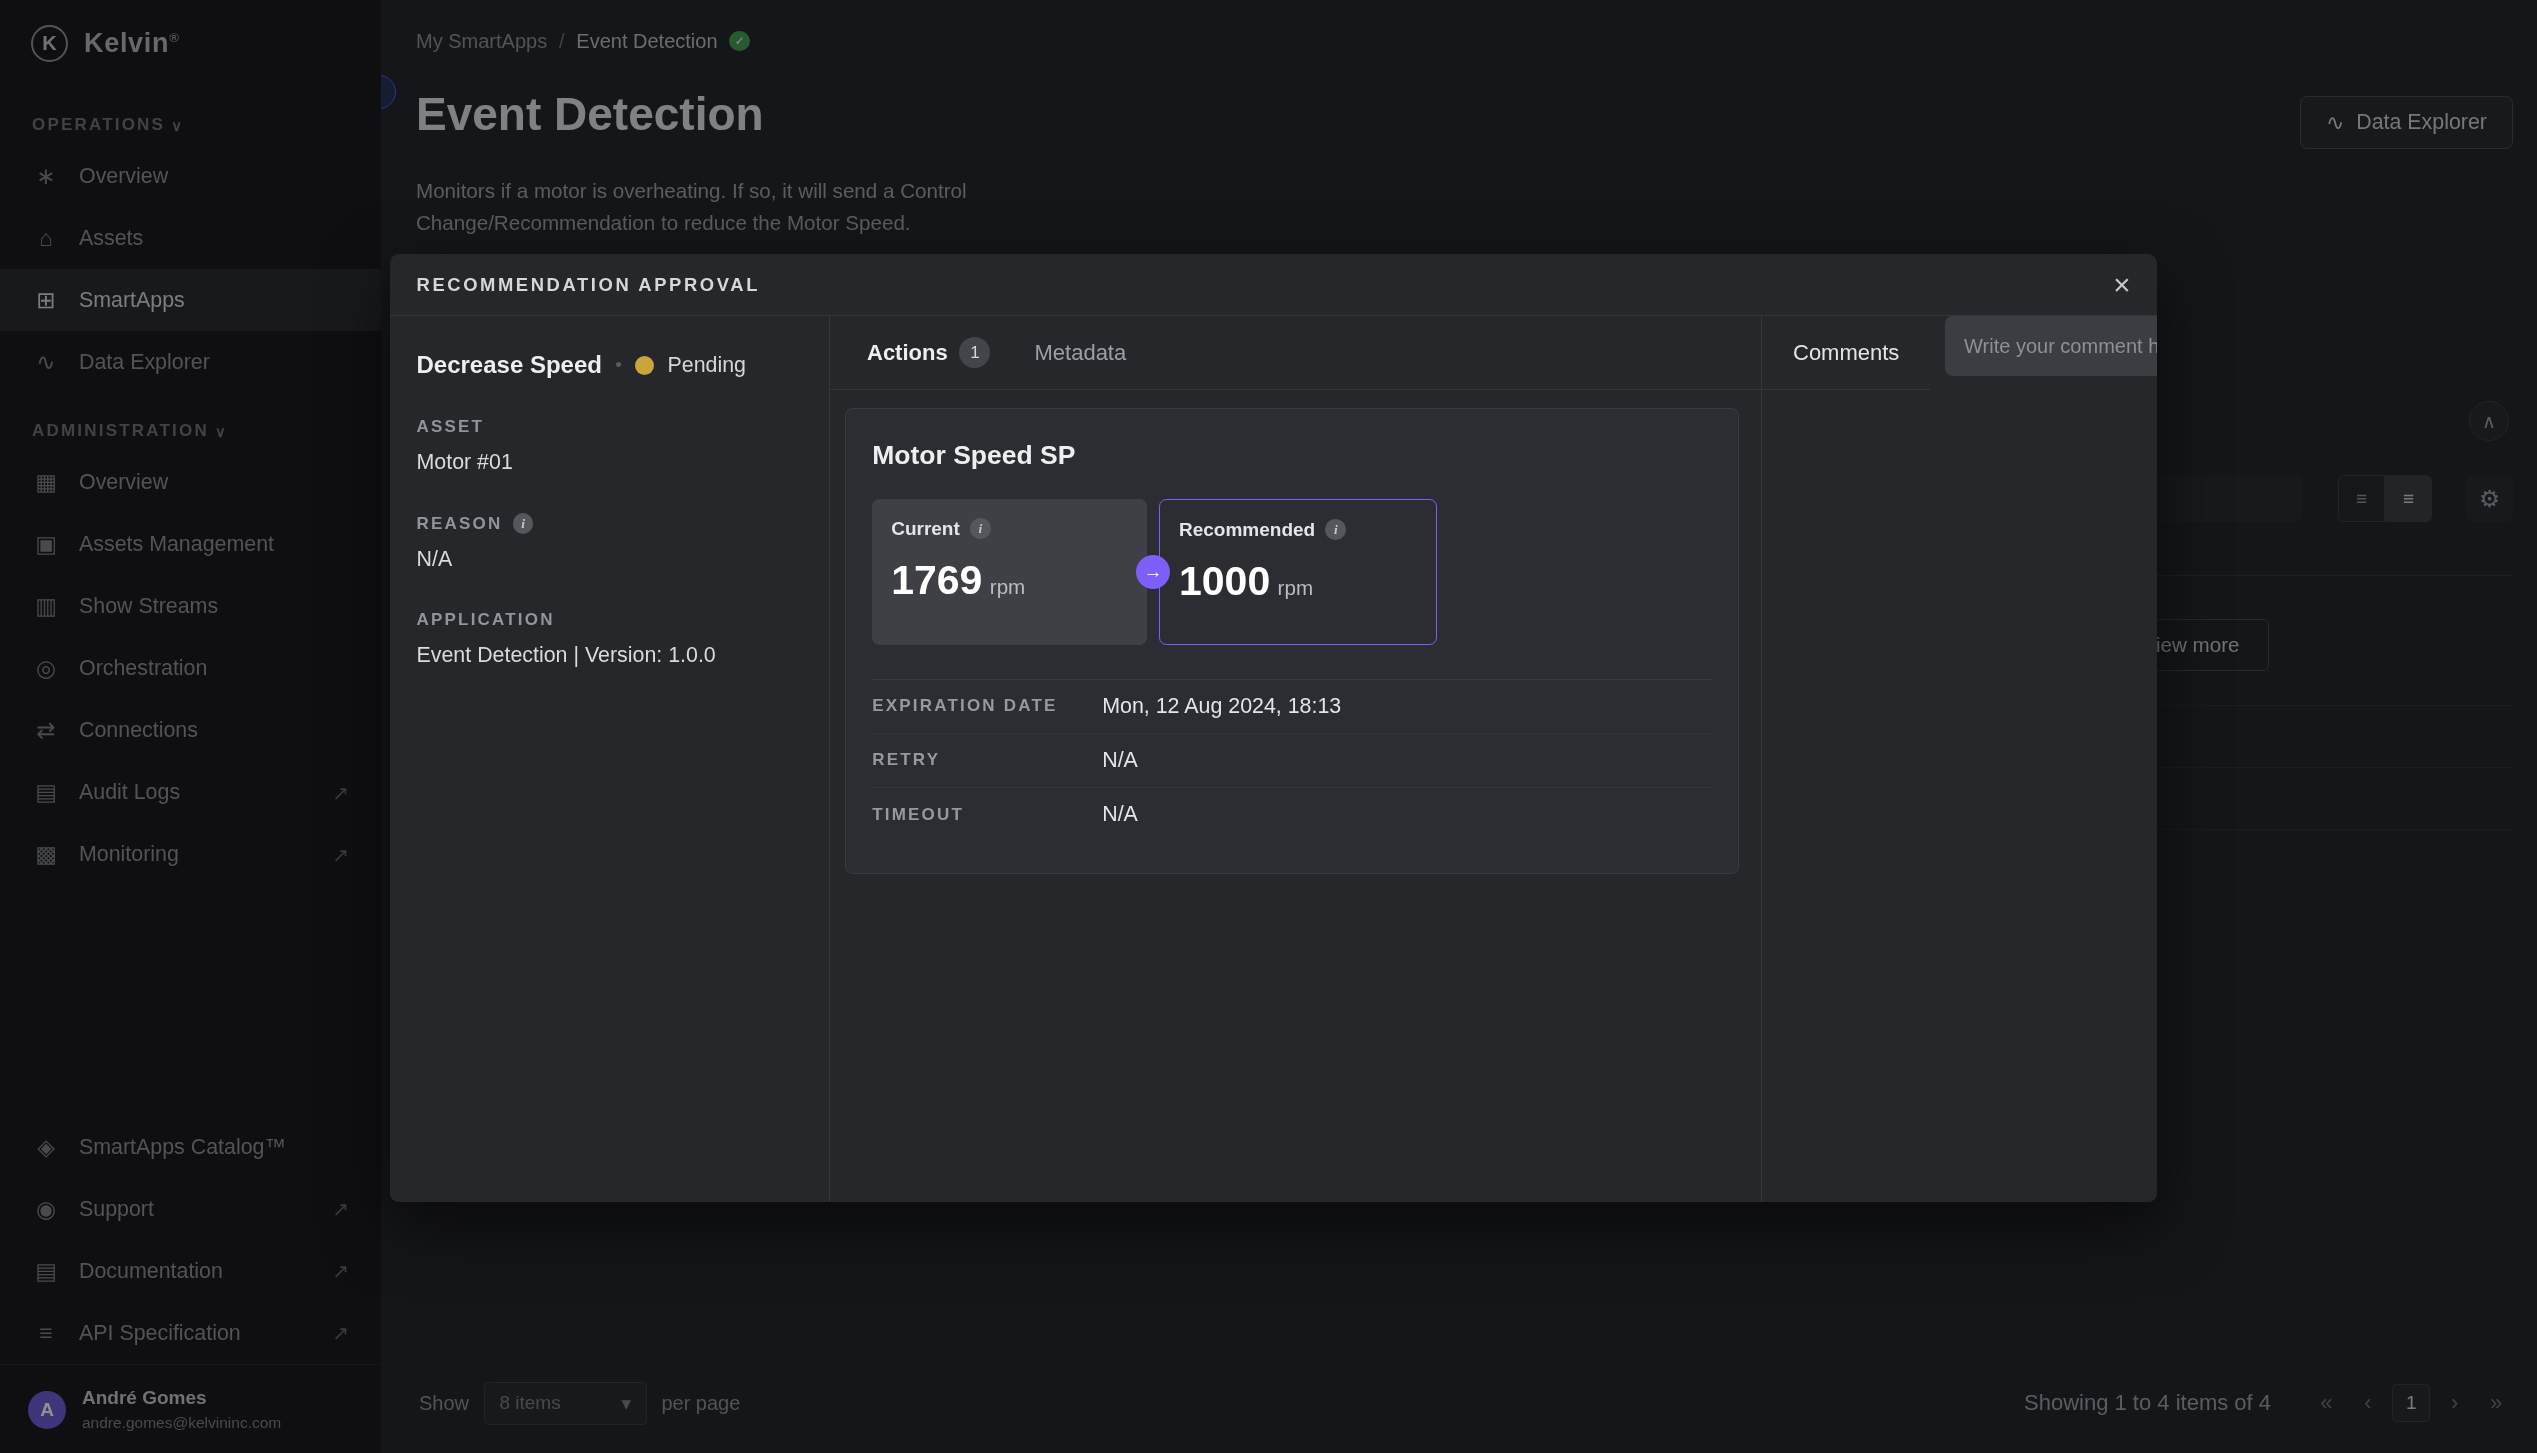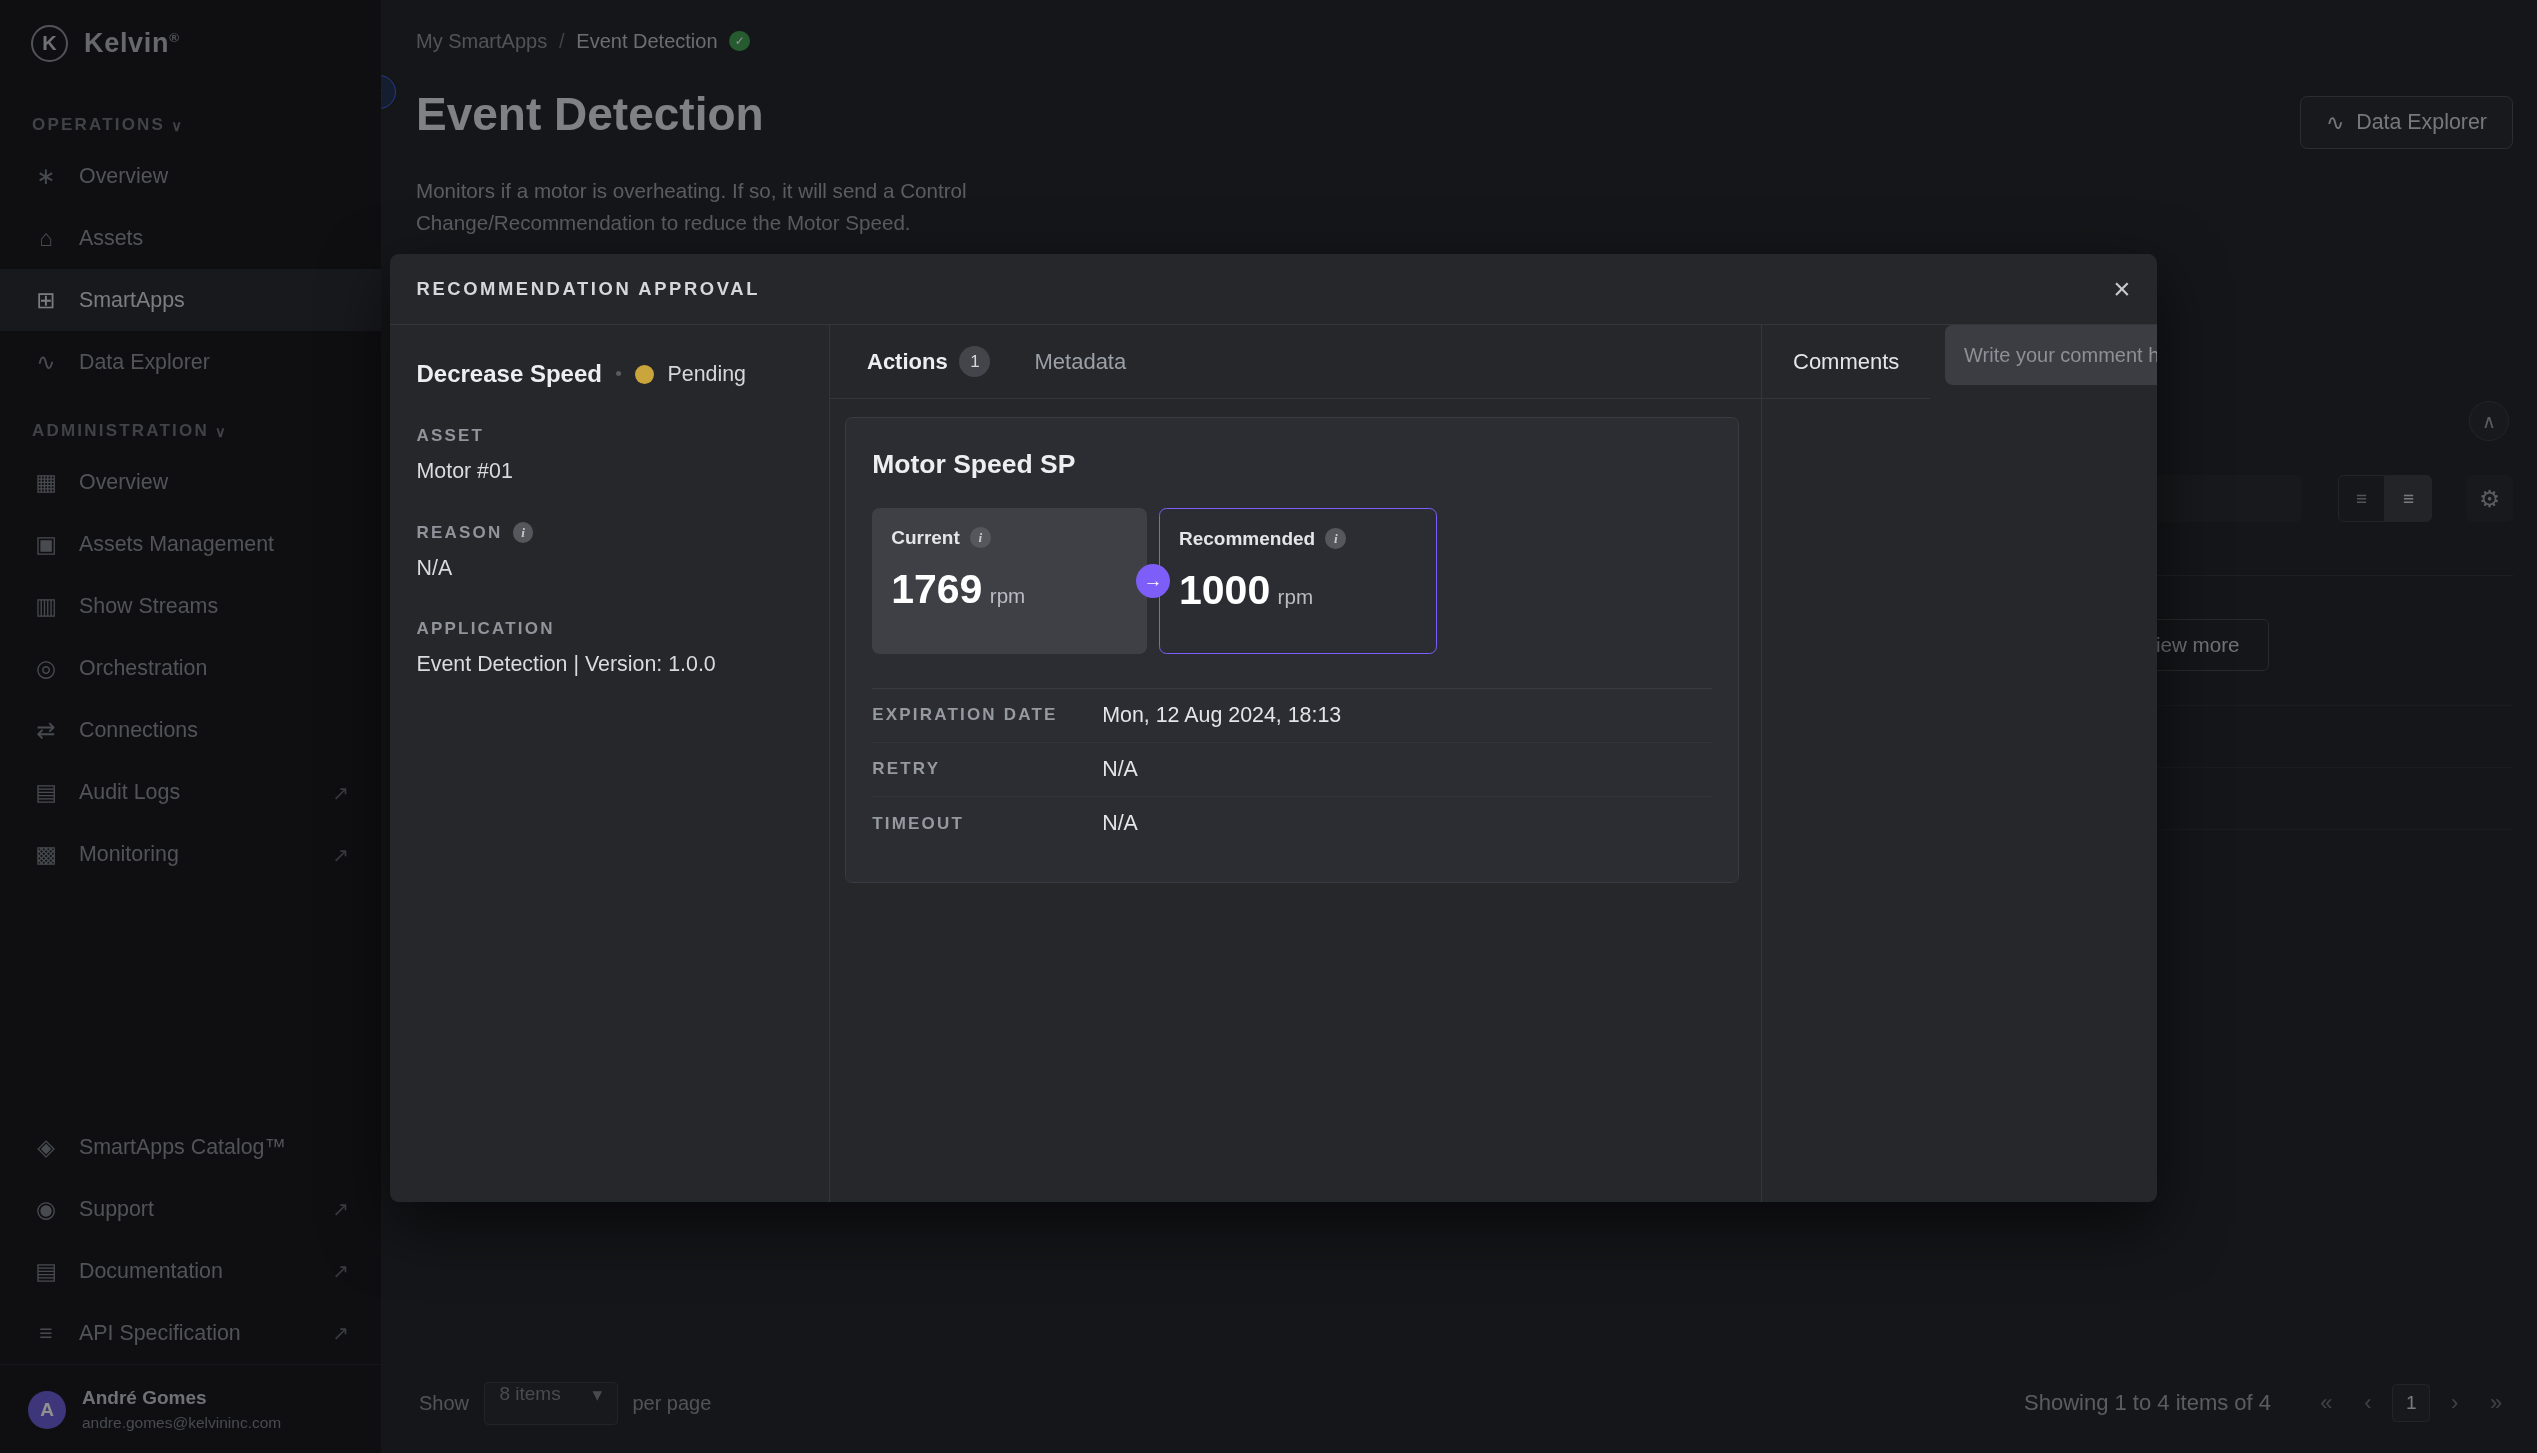--- a/index.html
+++ b/index.html
@@ -62,34 +62,34 @@
     background: #26272b; display: flex; align-items: center; justify-content: center; font-size: 23.6px; color: #9ba0a8; cursor: pointer; }
   .chevron-up-btn { position: absolute; left: 2088px; top: 401px; width: 40px; height: 40px; border-radius: 50%;
     background: #26272b; border: 0.7px solid #3a3b40; display: flex; align-items: center; justify-content: center;
     font-size: 19px; color: #9ba0a8; cursor: pointer; }
   .view-more-btn { position: absolute; left: 1732px; top: 619px; width: 156px; height: 52px;
     border: 1.5px solid #44454a; border-radius: 5.9px; background: #202125; color: #c7c9cd; font-size: 20.6px;
     display: flex; align-items: center; justify-content: center; cursor: pointer; }
   .bg-row-line { position: absolute; left: 1502px; width: 630px; border-top: 0.7px solid #2b2c31; }
   .bg-row-line.header { border-top-color: #32333a; }
   .page-size { position: absolute; left: 38px; top: 1381px; height: 44px; display: flex; align-items: center; gap: 14.7px; font-size: 20px; color: #8d9096; }
-  .page-size-select { width: 134px; height: 43px; background: #26272b; border: 0.7px solid #3a3b40; border-radius: 4.4px;
-    display: flex; justify-content: space-between; padding: 0 14.7px; color: #7c8087; font-size: 19px; cursor: pointer; }
+  .page-size-select { width: 163px; height: 43px; background: #26272b; border: 0.7px solid #3a3b40; border-radius: 4.4px;
+    display: flex; align-items: center; justify-content: space-between; padding: 0 14.7px; color: #7c8087; font-size: 19px; cursor: pointer; }
   .pagination { position: absolute; right: 25px; top: 1381px; height: 44px; display: flex; align-items: center; gap: 7.4px; }
   .page-summary { font-size: 22px; color: #9ba0a8; margin-right: 31px; }
   .page-ctrl { width: 34px; height: 34px; display: flex; align-items: center; justify-content: center;
     font-size: 22px; color: #6f7277; cursor: pointer; }
   .page-num { width: 38px; height: 38px; border: 0.7px solid #3a3b40; border-radius: 4.4px; background: #26272b;
     display: flex; align-items: center; justify-content: center; font-size: 19px; color: #d5d7db; cursor: pointer; }
   
   .dim-overlay { position: absolute; inset: 0; background: rgba(8, 9, 11, 0.45); z-index: 40; }
   .modal { position: absolute; left: 390px; top: 254px; width: 1767px; height: 948px; z-index: 50;
     background: #26272b; border-radius: 8.8px; box-shadow: 0 22px 66px rgba(0,0,0,0.6);
     display: flex; flex-direction: column; overflow: hidden; }
-  .modal-header { height: 71px; border-bottom: 0.7px solid #35363b; display: flex; align-items: center; padding: 0 26.5px; flex: none; }
+  .modal-header { height: 62px; border-bottom: 0.7px solid #35363b; display: flex; align-items: center; padding: 0 26.5px; flex: none; }
   .modal-title { font-size: 18.4px; font-weight: bold; letter-spacing: 2.6px; color: #d5d7db; }
   .modal-close { margin-left: auto; font-size: 29.5px; color: #c7c9cd; background: none; border: none; cursor: pointer; line-height: 1; }
   .modal-body { flex: 1; display: flex; min-height: 0; }
   .panel-left { width: 440px; border-right: 0.7px solid #35363b; padding: 35px 26.5px; flex: none; }
   .rec-title-row { display: flex; align-items: center; gap: 13.3px; }
   .rec-name { font-size: 24px; font-weight: bold; color: #eceef0; }
   .dot-sep { color: #5a5b60; font-size: 19px; }
   .pending-dot { width: 19px; height: 19px; border-radius: 50%; background: #caa53b; flex: none; }
   .rec-status { font-size: 21.4px; color: #d5d7db; }
   .field-label { margin-top: 38px; font-size: 17px; font-weight: bold; letter-spacing: 2.2px; color: #90949b;

